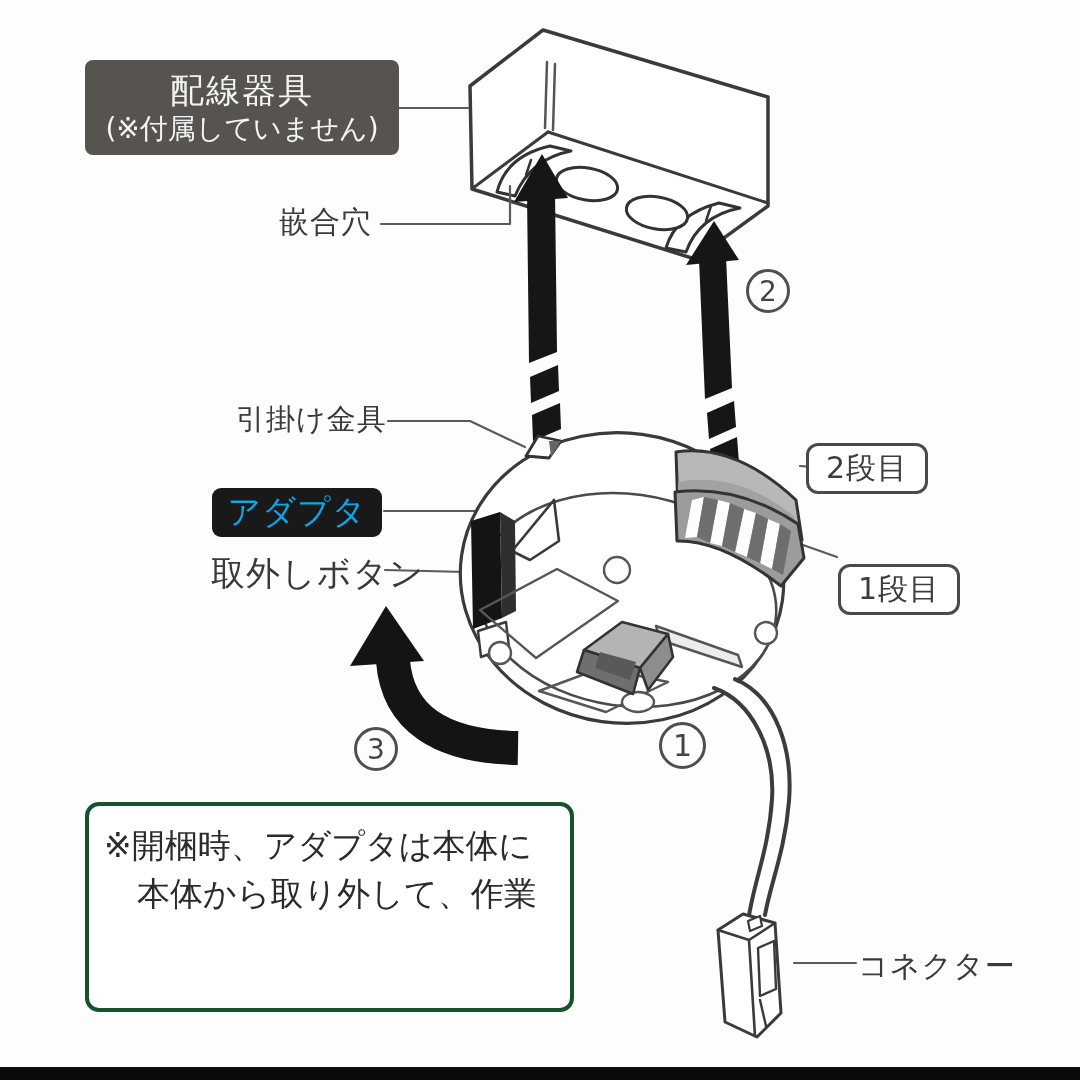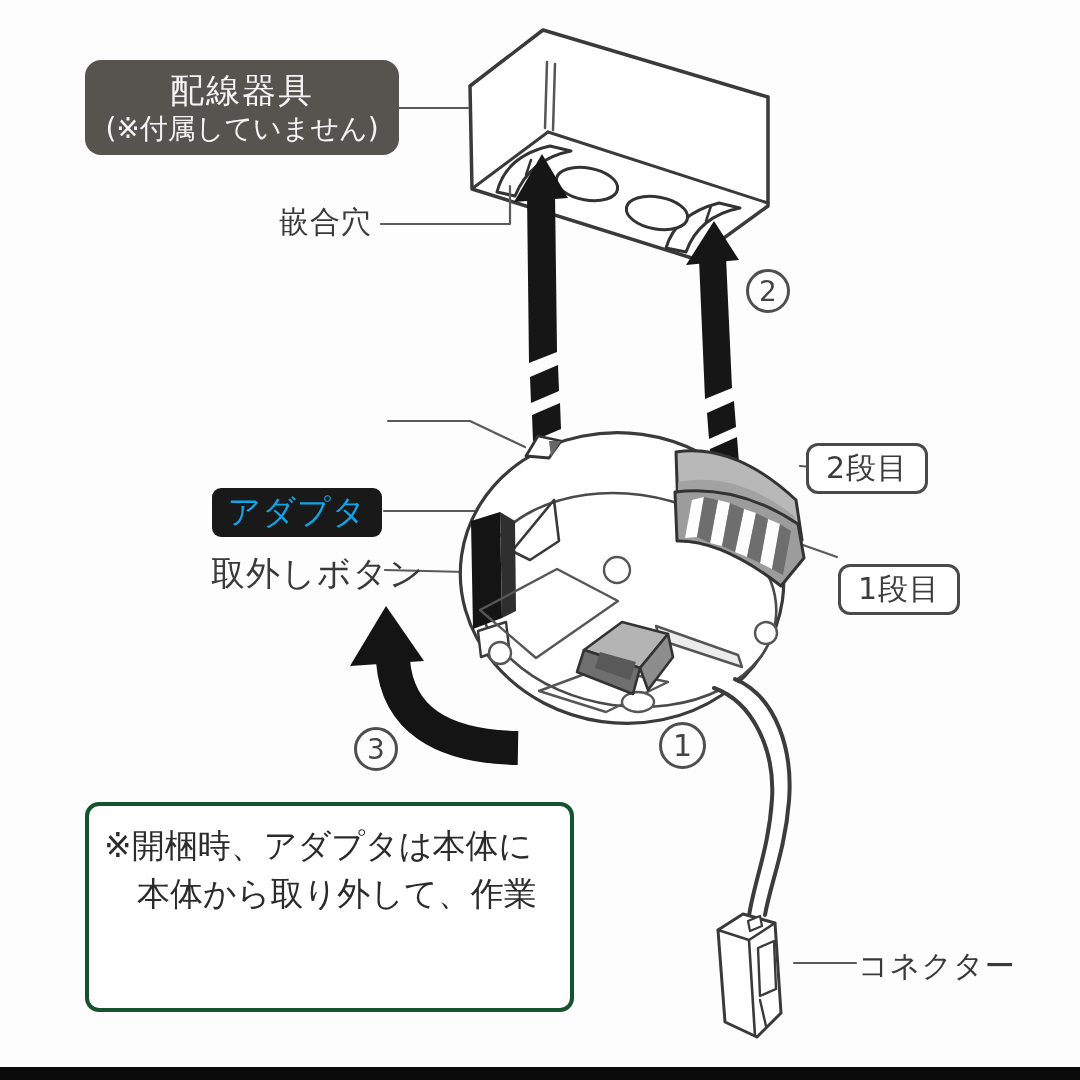--- a/index.html
+++ b/index.html
@@ -10,21 +10,21 @@
     font-family:"DejaVu Sans", sans-serif;
     overflow:hidden;
     color:#333;
   }
   #stage { position:absolute; left:0; top:0; width:1080px; height:1080px; }
   #lineart { position:absolute; left:0; top:0; z-index:1; }
   .lbl { position:absolute; z-index:2; white-space:nowrap; }
 
   .dark-box {
     left:85px; top:60px; width:314px; height:95px;
-    background:#57534f; color:#f4f4f4; border-radius:16px;
+    background:#57534f; color:#f4f4f4; border-radius:8px;
     display:flex; flex-direction:column; align-items:center; justify-content:center;
     text-align:center; line-height:1.25;
   }
   .dark-box .l1 { font-size:34px; letter-spacing:2px; }
   .dark-box .l2 { font-size:28px; }
 
   .plain { color:#3a3a3a; font-size:30px; letter-spacing:1px; }
   .lbl-fitting-hole   { left:279px; top:202px; }
   .lbl-hook-fitting   { left:236px; top:400px; font-size:29px; }
   .lbl-release-button { left:211px; top:551px; font-size:34px; }
@@ -185,20 +185,21 @@
     </g>
   </svg>
 
   <div class="lbl dark-box">
     <div class="l1">配線器具</div>
     <div class="l2">(※付属していません)</div>
   </div>
 
   <div class="lbl plain lbl-fitting-hole">嵌合穴</div>
 
+  <div class="lbl plain lbl-hook-fitting">引掛け金具</div>
 
   <div class="lbl adapter-box">アダプタ</div>
 
   <div class="lbl plain lbl-release-button">取外しボタン</div>
 
   <div class="lbl step-box s2">2段目</div>
 
   <div class="lbl step-box s1">1段目</div>
 
   <div class="lbl plain lbl-connector">コネクター</div>

